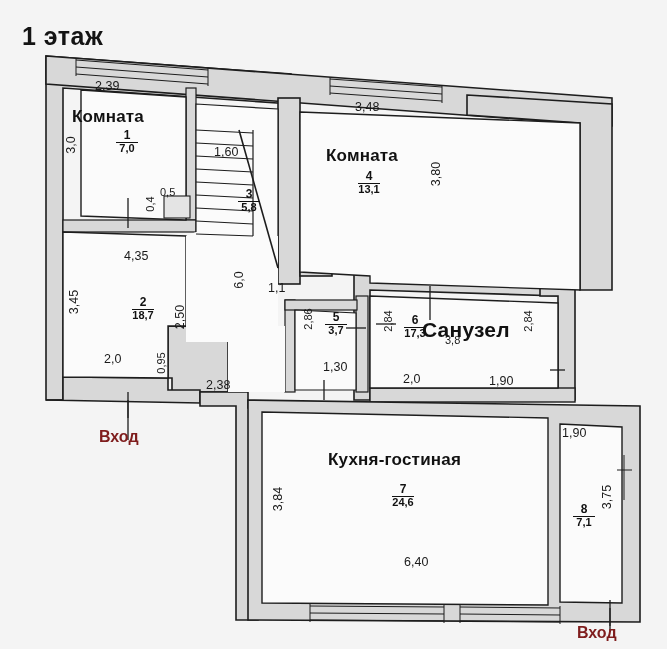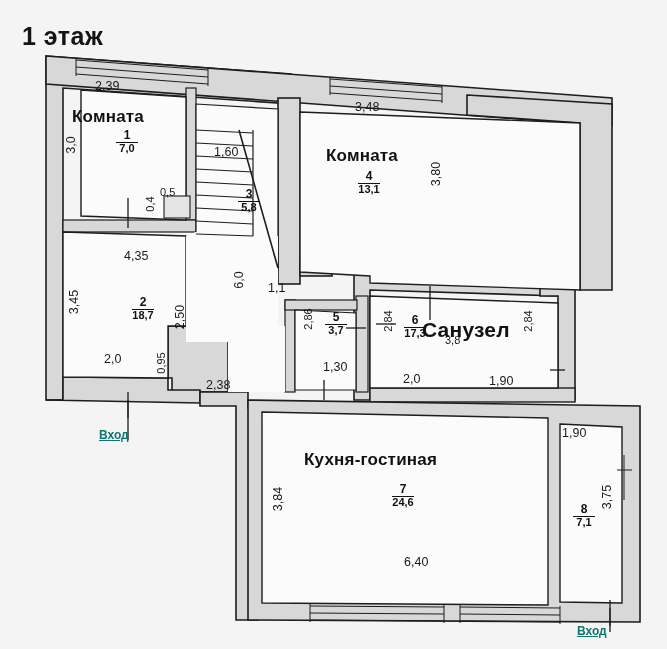--- a/index.html
+++ b/index.html
@@ -31,21 +31,21 @@
     font-size:12px;font-weight:bold;text-align:center;line-height:1.05;
   }
   .room-num b{display:block;font-size:12px;font-weight:bold;}
   .room-num .bar{
     display:block;border-top:1.3px solid #111;margin:0 auto;width:22px;
   }
   .room-num i{display:block;font-style:normal;font-size:11px;font-weight:bold;}
   .dim{font-size:12.5px;color:#1a1a1a;font-weight:400;}
   .dim.small{font-size:11px;}
   .rot90{transform:rotate(-90deg);}
-  .entr{font-size:12px;font-weight:bold;color:#0f766e;text-decoration:underline;}
+  .entr{font-size:16px;font-weight:bold;color:#7f1d1d;}
   .wm{
     position:absolute;
     color:rgba(140,140,140,0.22);
     font-size:58px;
     font-weight:bold;
     letter-spacing:10px;
     pointer-events:none;
     user-select:none;
   }
 </style>
@@ -229,21 +229,21 @@
     <b>6</b>
     <span class="bar"></span>
     <i>17,3</i>
   </div>
   <div class="lbl room-name small" style="left:422px;top:318px;">Санузел</div>
   <div class="lbl dim small" style="left:445px;top:334px;">3,8</div>
   <div class="lbl dim small rot90" style="left:517px;top:315px;">2,84</div>
   <div class="lbl dim" style="left:403px;top:372px;">2,0</div>
   <div class="lbl dim" style="left:489px;top:374px;">1,90</div>
 
-  <div class="lbl room-name" style="left:304px;top:450px;">Кухня-гостиная</div>
+  <div class="lbl room-name" style="left:328px;top:450px;">Кухня-гостиная</div>
   <div class="lbl room-num" style="left:385px;top:483px;width:36px;">
     <b>7</b>
     <span class="bar"></span>
     <i>24,6</i>
   </div>
   <div class="lbl dim rot90" style="left:266px;top:492px;">3,84</div>
   <div class="lbl dim" style="left:404px;top:555px;">6,40</div>
 
   <div class="lbl dim" style="left:562px;top:426px;">1,90</div>
   <div class="lbl room-num" style="left:570px;top:503px;width:28px;">

